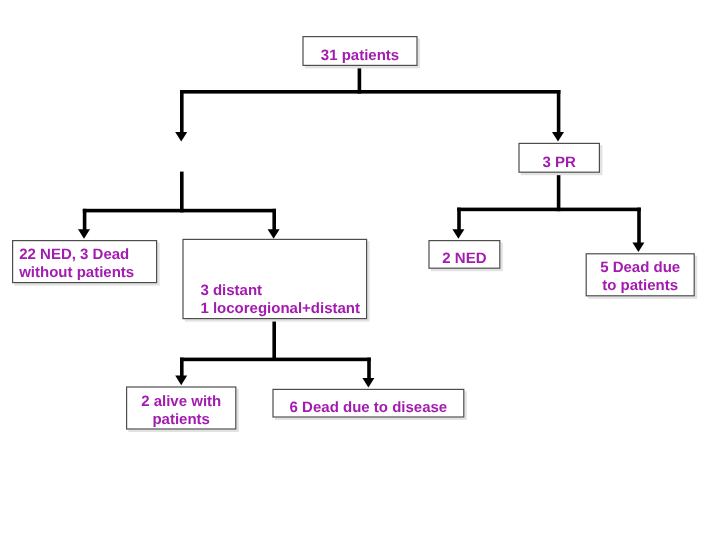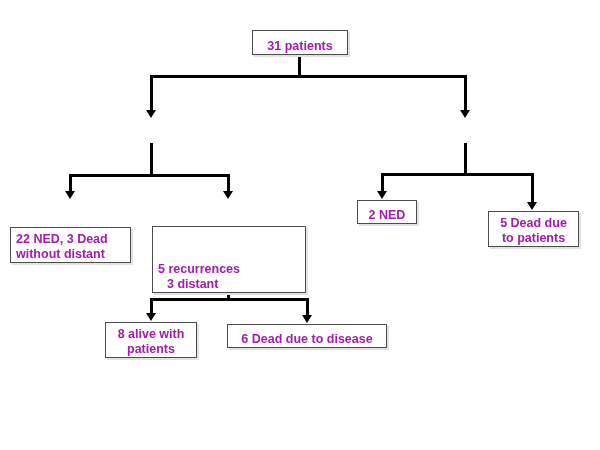--- a/index.html
+++ b/index.html
@@ -34,21 +34,20 @@
     justify-content: flex-end;
   }
   .node.center {
     align-items: center;
     text-align: center;
   }
   .node.left {
     align-items: flex-start;
     text-align: left;
     padding-left: 5px;
-    margin-top: 27px;
   }
   .node .ln {
     display: block;
     white-space: nowrap;
   }
   .node .ln.indent {
     padding-left: 9px;
   }
 
   
@@ -99,42 +98,45 @@
   <div class="vline" style="left:150px; top:298px; height:16px;"></div>
   <div class="arrow" style="left:146px; top:313px;"></div>
   <div class="vline" style="left:306px; top:298px; height:18px;"></div>
   <div class="arrow" style="left:302px; top:315px;"></div>
 
   <div class="node center" style="left:252px; top:30px; width:96px; height:25px;">
     <span class="ln">31 patients</span>
   </div>
 
 
+  <div class="node center" style="left:432px; top:119px; width:68px; height:25px;">
+    <span class="ln">3 PR</span>
+  </div>
 
   <div class="node left" style="left:10px; top:200px; width:121px; height:36px;">
     <span class="ln">22 NED, 3 Dead</span>
-    <span class="ln">without distant</span>
+    <span class="ln">without patients</span>
   </div>
 
   <div class="node left" style="left:152px; top:199px; width:154px; height:67px;">
-    <span class="ln">5 recurrences</span>
     <span class="ln indent">3 distant</span>
+    <span class="ln indent">1 locoregional+distant</span>
   </div>
 
   <div class="node center" style="left:357px; top:200px; width:60px; height:24px;">
     <span class="ln">2 NED</span>
   </div>
 
   <div class="node center" style="left:488px; top:211px; width:91px; height:36px;">
     <span class="ln">5 Dead due</span>
     <span class="ln">to patients</span>
   </div>
 
   <div class="node center" style="left:105px; top:322px; width:92px; height:36px;">
-    <span class="ln">8 alive with</span>
+    <span class="ln">2 alive with</span>
     <span class="ln">patients</span>
   </div>
 
   <div class="node center" style="left:227px; top:324px; width:160px; height:24px;">
     <span class="ln">6 Dead due to disease</span>
   </div>
 
 </div>
 
 </body></html>

